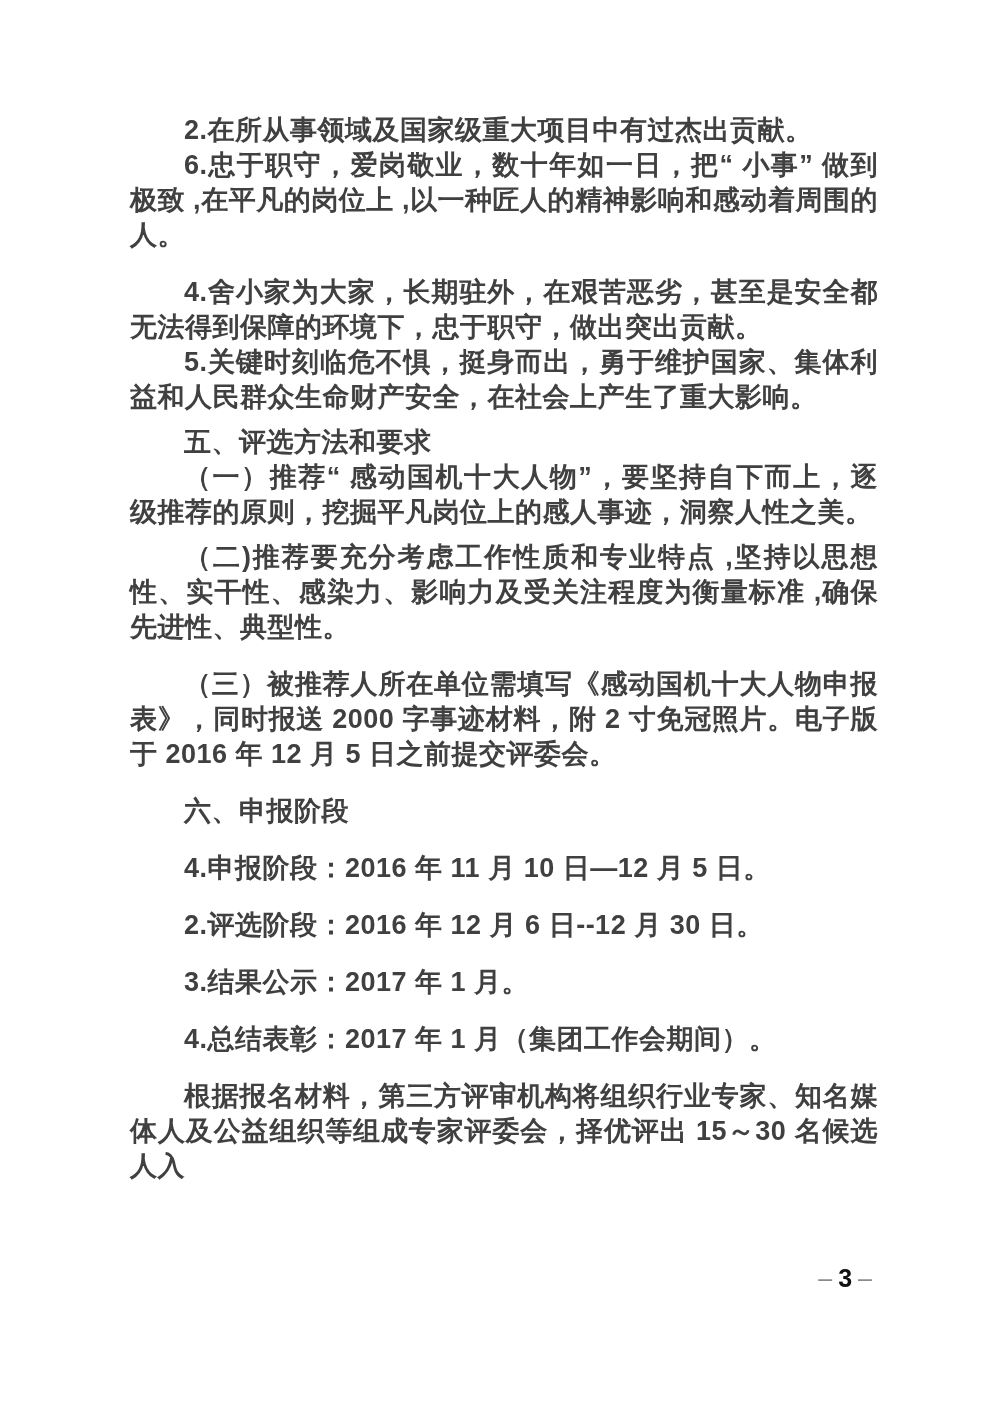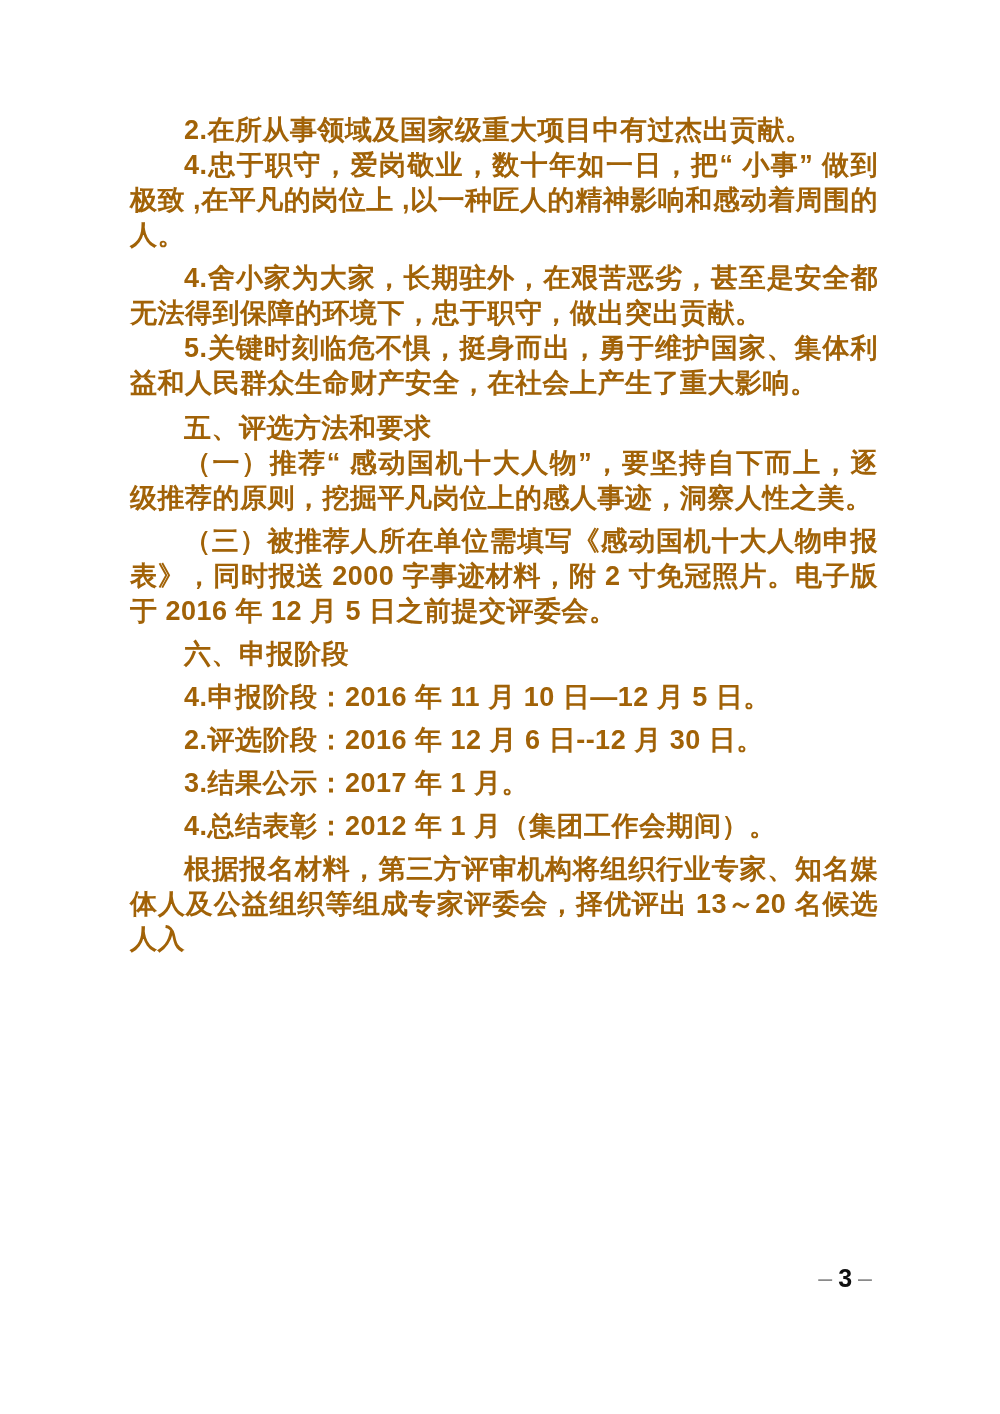--- a/index.html
+++ b/index.html
@@ -15,28 +15,28 @@
   .content {
     position: absolute;
     left: 130px;
     top: 113px;
     width: 748px;
   }
   .para {
     font-size: 27px;
     line-height: 35px;
     font-weight: 600;
-    color: #a16207;
+    color: #404040;
     text-align: justify;
     letter-spacing: 0.5px;
   }
   .para.indent { text-indent: 2em; }
   .gap-none  { margin-top: 0; }
   .gap-small { margin-top: 10px; }
-  .gap-large { margin-top: 8px; }
+  .gap-large { margin-top: 22px; }
   .page-number {
     position: absolute;
     top: 1262px;
     right: 122px;
     font-size: 25px;
     line-height: 32px;
     color: #1c1c1c;
     white-space: nowrap;
   }
   .page-number .dash {
@@ -49,29 +49,30 @@
     font-weight: 600;
   }
 </style>
 </head>
 <body>
 
 <div class="page">
   <div class="content">
 
   <p class="para gap-none indent">2.在所从事领域及国家级重大项目中有过杰出贡献。</p>
-      <p class="para gap-none indent">4.忠于职守，爱岗敬业，数十年如一日，把“ 小事” 做到极致 ,在平凡的岗位上 ,以一种匠人的精神影响和感动着周围的人。</p>
+      <p class="para gap-none indent">6.忠于职守，爱岗敬业，数十年如一日，把“ 小事” 做到极致 ,在平凡的岗位上 ,以一种匠人的精神影响和感动着周围的人。</p>
       <p class="para gap-large indent">4.舍小家为大家，长期驻外，在艰苦恶劣，甚至是安全都无法得到保障的环境下，忠于职守，做出突出贡献。</p>
       <p class="para gap-none indent">5.关键时刻临危不惧，挺身而出，勇于维护国家、集体利益和人民群众生命财产安全，在社会上产生了重大影响。</p>
       <p class="para gap-small indent">五、评选方法和要求</p>
       <p class="para gap-none indent">（一）推荐“ 感动国机十大人物”，要坚持自下而上，逐级推荐的原则，挖掘平凡岗位上的感人事迹，洞察人性之美。</p>
+      <p class="para gap-small indent">（二)推荐要充分考虑工作性质和专业特点 ,坚持以思想性、实干性、感染力、影响力及受关注程度为衡量标准 ,确保先进性、典型性。</p>
       <p class="para gap-large indent">（三）被推荐人所在单位需填写《感动国机十大人物申报表》，同时报送 2000 字事迹材料，附 2 寸免冠照片。电子版于 2016 年 12 月 5 日之前提交评委会。</p>
       <p class="para gap-large indent">六、申报阶段</p>
       <p class="para gap-large indent">4.申报阶段：2016 年 11 月 10 日—12 月 5 日。</p>
       <p class="para gap-large indent">2.评选阶段：2016 年 12 月 6 日--12 月 30 日。</p>
       <p class="para gap-large indent">3.结果公示：2017 年 1 月。</p>
-      <p class="para gap-large indent">4.总结表彰：2012 年 1 月（集团工作会期间）。</p>
-      <p class="para gap-large indent">根据报名材料，第三方评审机构将组织行业专家、知名媒体人及公益组织等组成专家评委会，择优评出 13～20 名候选人入</p>
+      <p class="para gap-large indent">4.总结表彰：2017 年 1 月（集团工作会期间）。</p>
+      <p class="para gap-large indent">根据报名材料，第三方评审机构将组织行业专家、知名媒体人及公益组织等组成专家评委会，择优评出 15～30 名候选人入</p>
     </div>
   <div class="page-number">
     <span class="dash">–</span><span class="num">3</span><span class="dash">–</span>
   </div>
 </div>
 
 </body></html>

